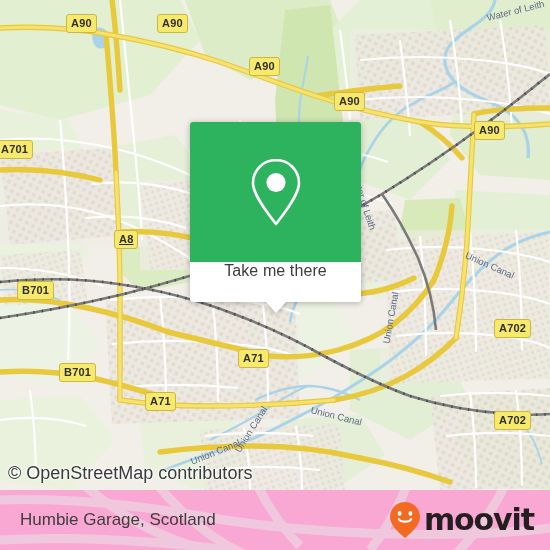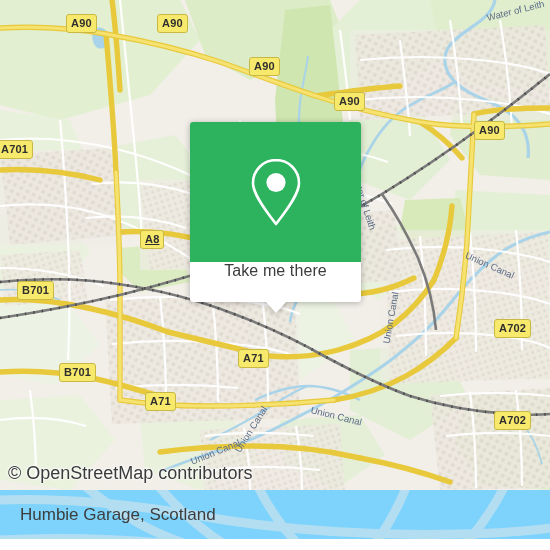--- a/index.html
+++ b/index.html
@@ -111,22 +111,22 @@
     border-right: 11px solid transparent;
     border-top: 12px solid #ffffff;
   }
 
   
   #footer {
     position: absolute;
     left: 0;
     top: 490px;
     width: 550px;
-    height: 49px;
-    background: #7dd3fc;
+    height: 60px;
+    background: #f9a8d4;
     overflow: hidden;
   }
   #footer-watermark {
     position: absolute;
     left: 0; top: -36px;
     width: 550px; height: 100px;
     opacity: .5;
   }
   #place-name {
     position: absolute;
@@ -337,21 +337,21 @@
       </g>
     </svg>
 
     <div id="shields">
         <div class="shield" style="left: 66px; top: 14px;">A90</div>
         <div class="shield" style="left: 157px; top: 14px;">A90</div>
         <div class="shield" style="left: 249px; top: 57px;">A90</div>
         <div class="shield" style="left: 334px; top: 92px;">A90</div>
         <div class="shield" style="left: 474px; top: 121px;">A90</div>
         <div class="shield" style="left: -4px; top: 140px;">A701</div>
-        <div class="shield" style="left: 140px; top: 230px; text-decoration: underline;">A8</div>
+        <div class="shield" style="left: 114px; top: 230px; text-decoration: underline;">A8</div>
         <div class="shield" style="left: 17px; top: 281px;">B701</div>
         <div class="shield" style="left: 319px; top: 283px;">A71</div>
         <div class="shield" style="left: 494px; top: 319px;">A702</div>
         <div class="shield" style="left: 59px; top: 363px;">B701</div>
         <div class="shield" style="left: 238px; top: 349px;">A71</div>
         <div class="shield" style="left: 145px; top: 392px;">A71</div>
         <div class="shield" style="left: 494px; top: 411px;">A702</div>
       </div>
 
     <div id="waterlabels">
@@ -386,15 +386,24 @@
         <path d="M40,-10 C70,20 100,48 140,70 C180,92 230,104 280,110"></path>
         <path d="M130,-10 C150,26 176,56 212,82 C244,104 282,116 320,122"></path>
         <path d="M240,-10 C254,30 272,64 300,92"></path>
         <path d="M420,-10 C410,30 394,66 370,96"></path>
         <path d="M520,-4 C506,36 484,72 454,102"></path>
         <path d="M0,46 C60,44 130,50 200,62 C280,76 370,82 460,80 C500,79 530,77 550,74"></path>
         <path d="M0,86 C70,82 150,86 230,96"></path>
       </g>
     </svg>
     <div id="place-name">Humbie Garage, Scotland</div>
+    <div id="brand">
+      <svg width="34" height="40" viewBox="0 0 34 40">
+        <path d="M17 2 C8.7 2 2 8.7 2 17 C2 24.4 9.4 31.8 17 38 C24.6 31.8 32 24.4 32 17 C32 8.7 25.3 2 17 2 Z" fill="#f26b21"></path>
+        <ellipse cx="11.6" cy="13.4" rx="1.9" ry="2.4" fill="#ffffff"></ellipse>
+        <ellipse cx="22.4" cy="13.4" rx="1.9" ry="2.4" fill="#ffffff"></ellipse>
+        <path d="M10.8 19.2 C12.6 22.4 21.4 22.4 23.2 19.2" fill="none" stroke="#ffffff" stroke-width="2.1" stroke-linecap="round"></path>
+      </svg>
+      <span id="brand-word">moovit</span>
+    </div>
   </div>
 
 </div>
 
 </body></html>

